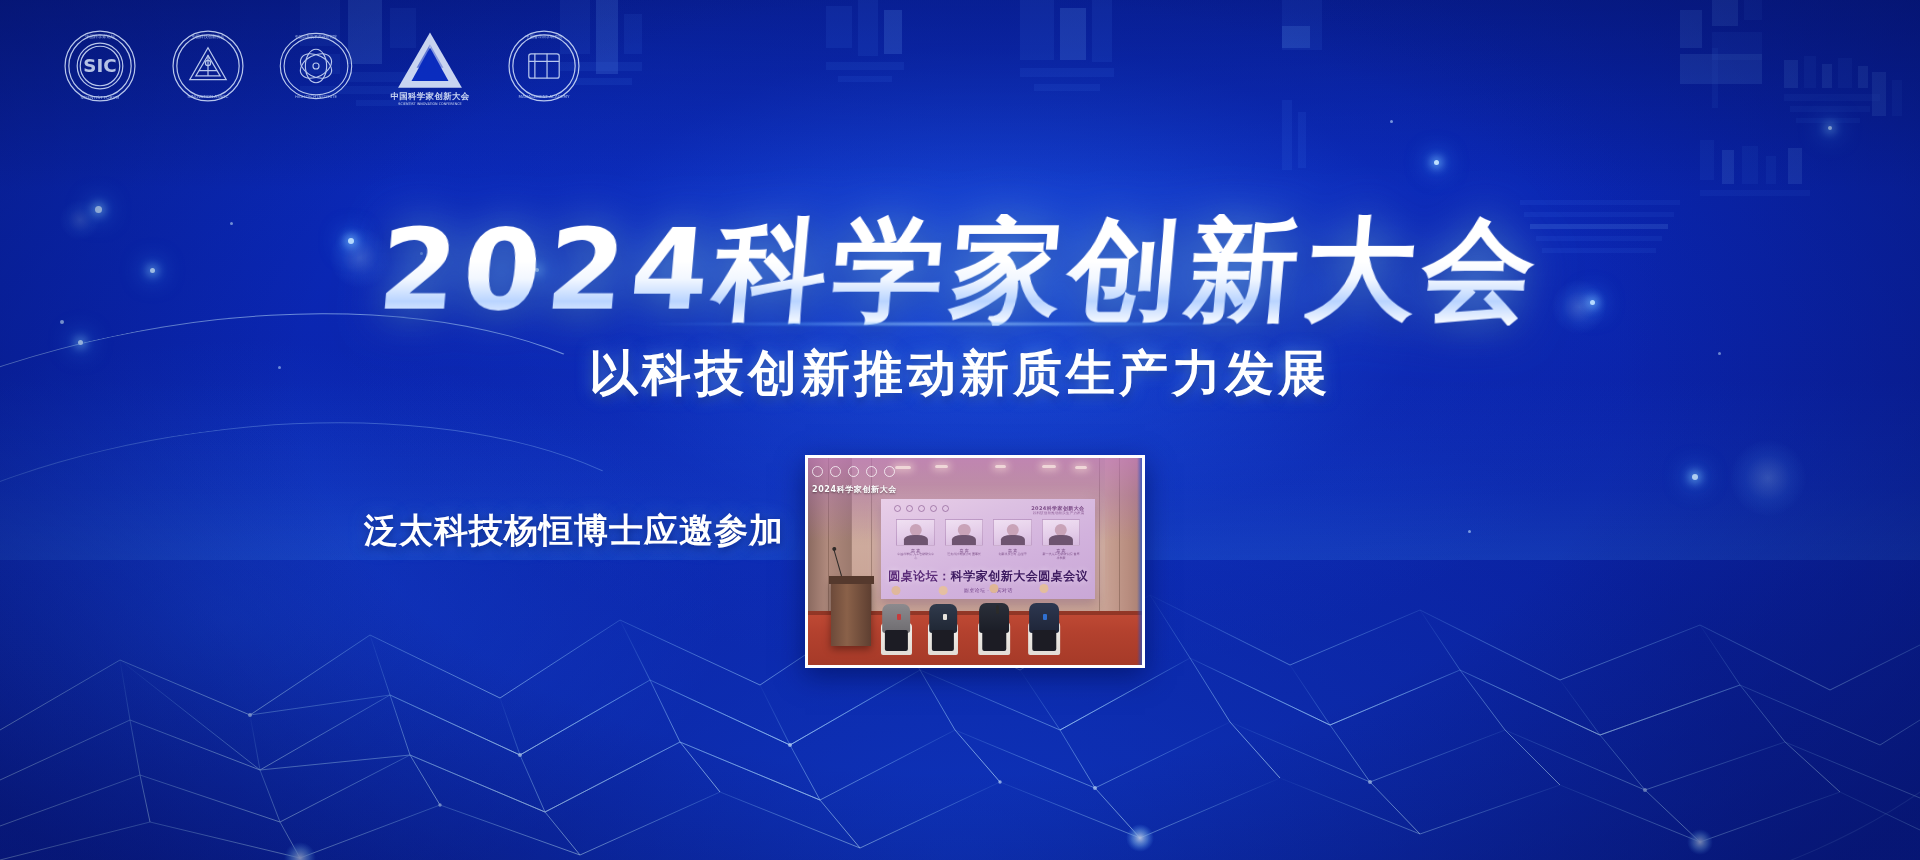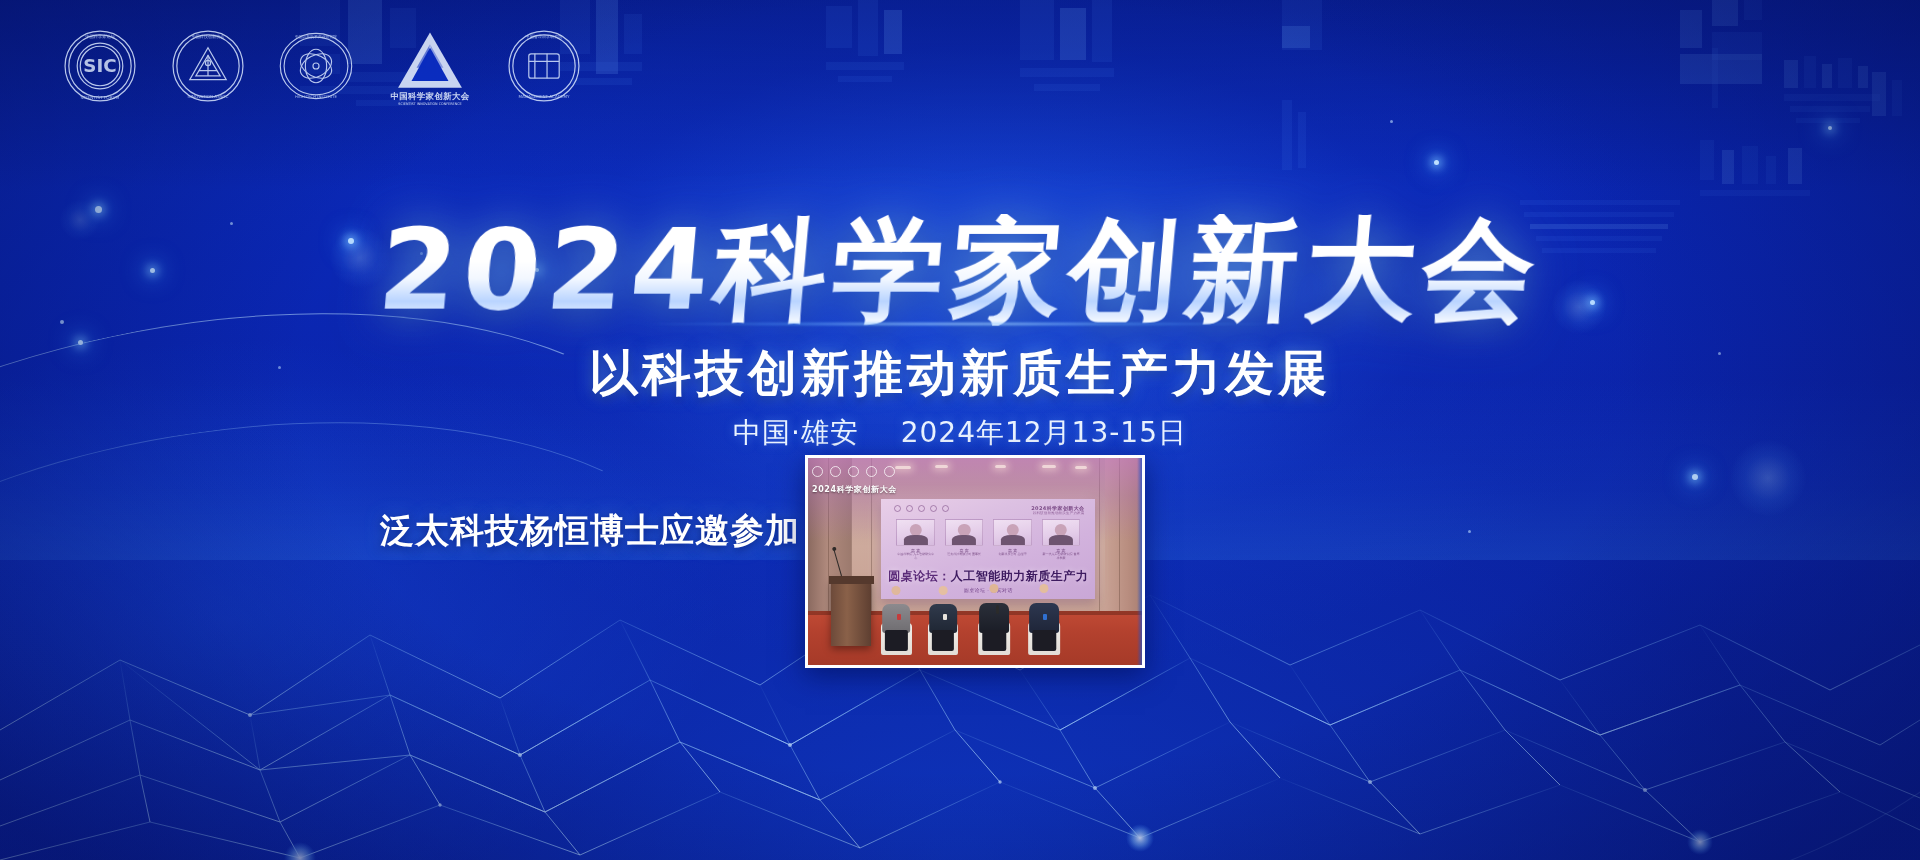--- a/index.html
+++ b/index.html
@@ -84,21 +84,21 @@
   
   .titleGlowBar {
     position:absolute; top:322px; left:50%; transform:translateX(-50%);
     width:640px; height:4px;
     background:radial-gradient(ellipse at center, rgba(190,225,255,.95) 0%, rgba(90,165,255,.45) 40%, rgba(40,110,255,0) 72%);
     filter:blur(1px);
   }
 
   
   #caption {
-    position:absolute; left:380px; top:506px; width:420px; z-index:8;
+    position:absolute; left:364px; top:506px; width:420px; z-index:8;
     text-align:center;
     font-family:"DejaVu Sans","Liberation Sans",sans-serif;
     font-weight:bold; font-size:34px; line-height:1.42; letter-spacing:1px;
     color:#ffffff;
     text-shadow:0 2px 10px rgba(0,20,110,.85), 0 0 18px rgba(90,170,255,.45);
   }
   #caption .line { display:block; white-space:nowrap; }
 
   
   #photoFrame {
@@ -437,25 +437,20 @@
         </g>
       </svg>
     </div>
 
   </div>
 
   <div id="titleWrap">
     <div id="mainTitle">2024科学家创新大会</div>
     <div class="titleGlowBar"></div>
     <div id="subTitle">以科技创新推动新质生产力发展</div>
-    <div id="dateLine">
-      <span>中国·雄安</span>
-      <span class="gap"></span>
-      <span>2024年12月13-15日</span>
-    </div>
   </div>
 
   <div id="caption">
     <span class="line">泛太科技杨恒博士应邀参加</span>
   </div>
 
   <div id="photoFrame">
     <div id="photo">
       <div class="wall wallMain"></div>
       <div class="wall wallPanelL"></div>
@@ -529,21 +524,21 @@
                 <div class="phead"></div>
                 <div class="pbody"></div>
               </div>
             <div class="pname">嘉 宾</div>
             <div class="porg">新一代人工智能研究院
 首席科学家</div>
           </div>
         </div>
 
         <div class="scrTitleBar">
-          <span>圆桌论坛：</span><span class="hl">人工智能助力新质生产力</span>
+          <span>圆桌论坛：</span><span class="hl">科学家创新大会圆桌会议</span>
         </div>
         <div class="scrSubBar">圆桌论坛 · 嘉宾对话</div>
       </div>
 
       <div id="floor">
           <div class="floorEdge"></div>
         </div>
 
       <div id="podium"></div>
       <div id="podiumTop"></div>

